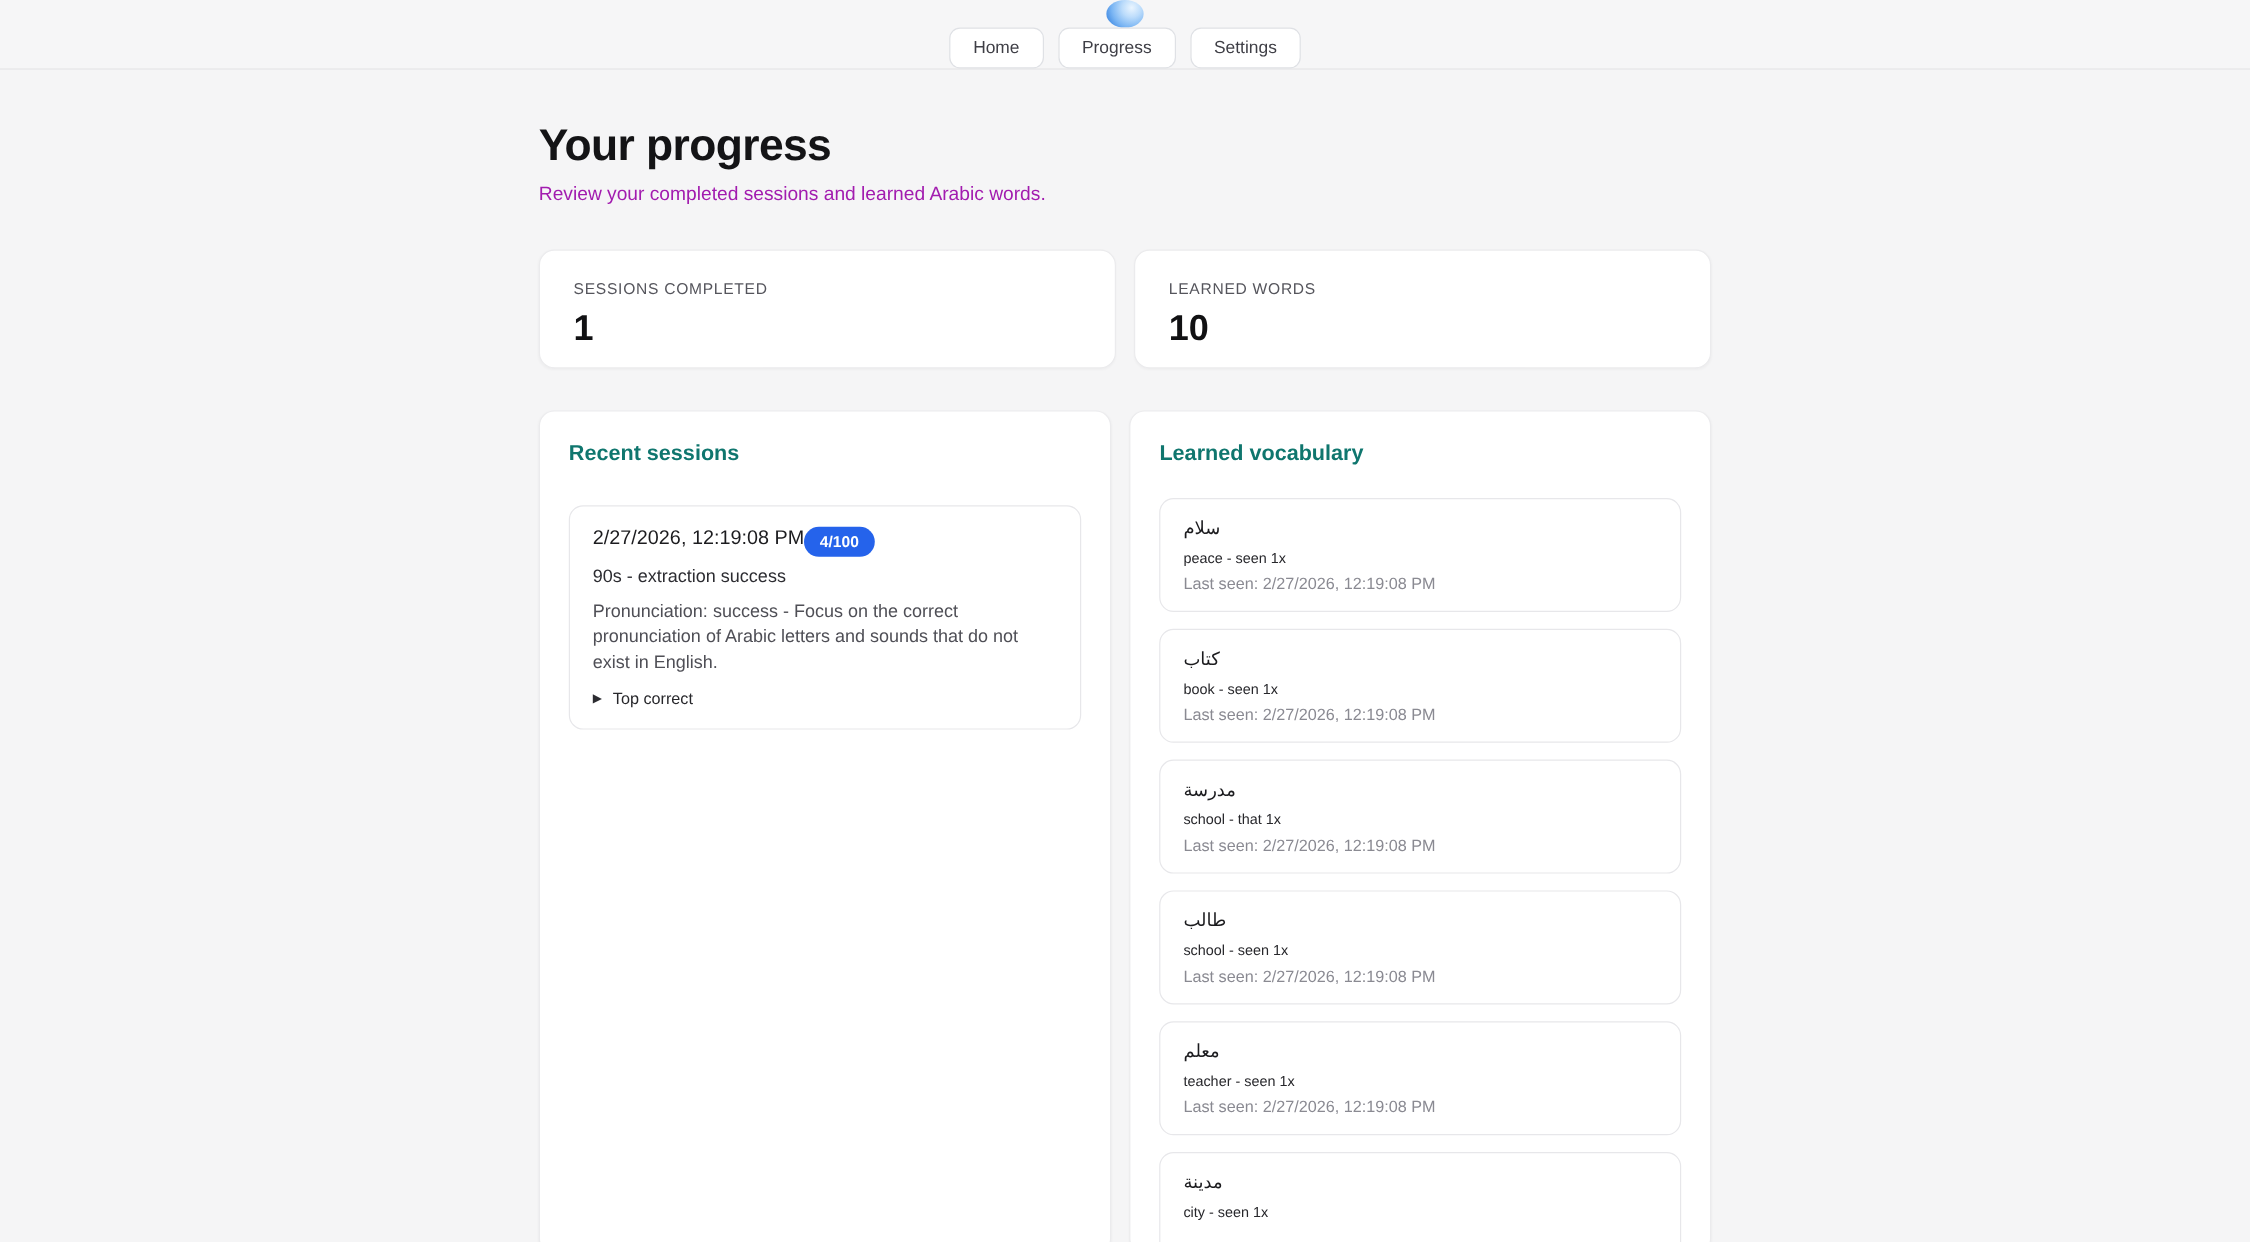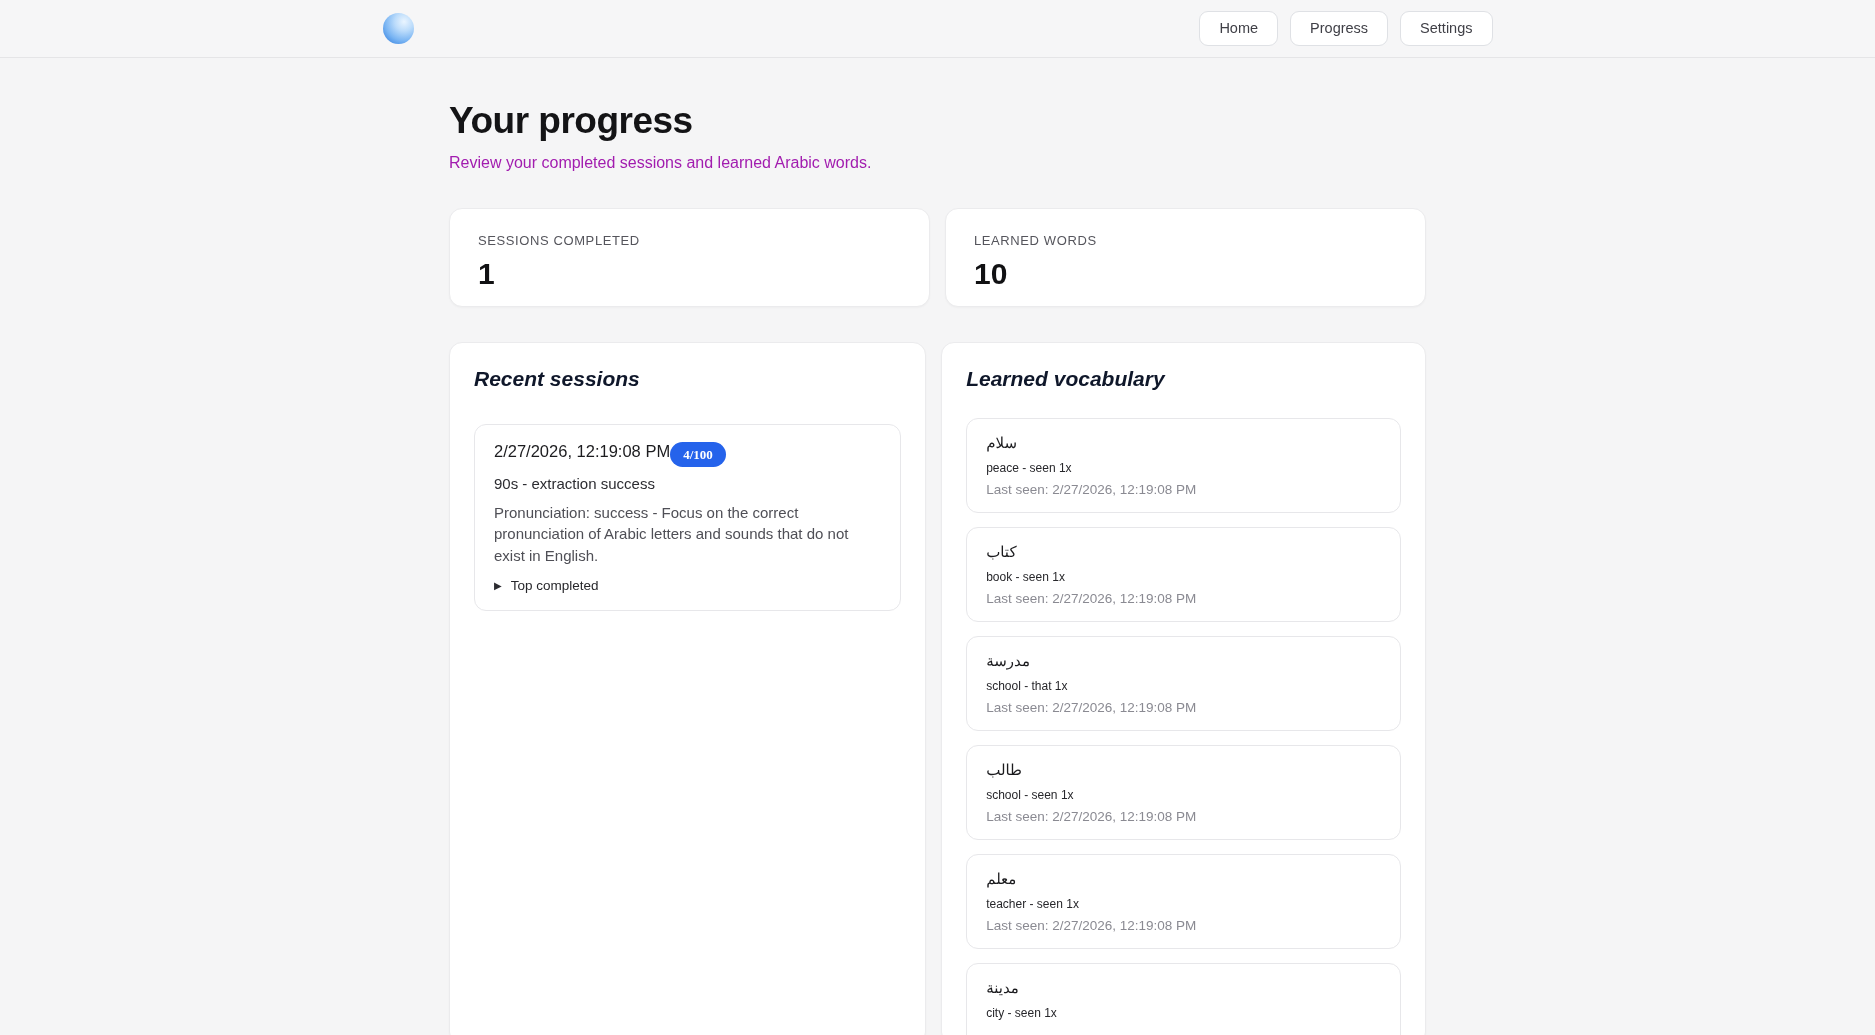--- a/index.html
+++ b/index.html
@@ -18,20 +18,21 @@
     border-bottom: 1px solid #e5e5e7;
   }
   .header-inner {
     max-width: 1122px;
     height: 100%;
     margin: 0 auto;
     display: flex;
     align-items: center;
     justify-content: space-between;
     padding: 0 6px;
+    flex-direction: column;
   }
   .logo-sphere {
     width: 31px; height: 31px;
     border-radius: 50%;
     background: radial-gradient(circle at 68% 28%, #eaf5ff 0%, #bcdcfb 30%, #7ab5f3 62%, #3e88e2 88%, #2b6fd4 100%);
     cursor: pointer;
   }
   .nav { display: flex; gap: 12px; }
   .nav-btn {
     background: #ffffff;
@@ -101,24 +102,23 @@
   }
   .panel {
     background: #ffffff;
     border: 1px solid #ebebed;
     border-radius: 13px;
     box-shadow: 0 1px 2px rgba(0,0,0,0.03);
     padding: 24px;
     overflow: hidden;
   }
   .panel-title {
-    font-size: 21px;
-    font-weight: bold;
-    color: #0f172a;
-    font-style: italic;
+    font-size: 18px;
+    font-weight: bold;
+    color: #0f766e;
   }
 
   
   .session-item {
     margin-top: 33px;
     border: 1px solid #e7e7ea;
     border-radius: 12px;
     padding: 17px 19px;
   }
   .session-top {
@@ -130,21 +130,20 @@
     font-weight: 500;
     color: #1c1c1f;
   }
   .score-badge {
     color: #ffffff;
     font-size: 13px;
     font-weight: bold;
     border-radius: 999px;
     padding: 6px 13px;
     line-height: 1;
-    font-family: Liberation Serif, serif;
   }
   .session-summary {
     margin-top: 8px;
     font-size: 15px;
     color: #2c2c31;
   }
   .session-feedback {
     margin-top: 10px;
     font-size: 15px;
     line-height: 1.42;
@@ -231,21 +230,21 @@
       <div class="session-item">
         <div class="session-top">
           <div class="session-date">2/27/2026, 12:19:08 PM</div>
           <div class="score-badge" style="background: rgb(37, 99, 235);">4/100</div>
         </div>
         <div class="session-summary">90s - extraction success</div>
         <div class="session-feedback">Pronunciation: success - Focus on the correct pronunciation of Arabic letters and sounds that do not exist in English.</div>
         <details class="mistakes-details">
           <summary class="mistakes-summary">
             <span class="tri-icon">▶</span>
-            <span>Top completed</span>
+            <span>Top correct</span>
           </summary>
         </details>
       </div>
     </section>
 
     <section class="panel">
       <h2 class="panel-title">Learned vocabulary</h2>
       <div class="vocab-list">
 
         <div class="vocab-item">

